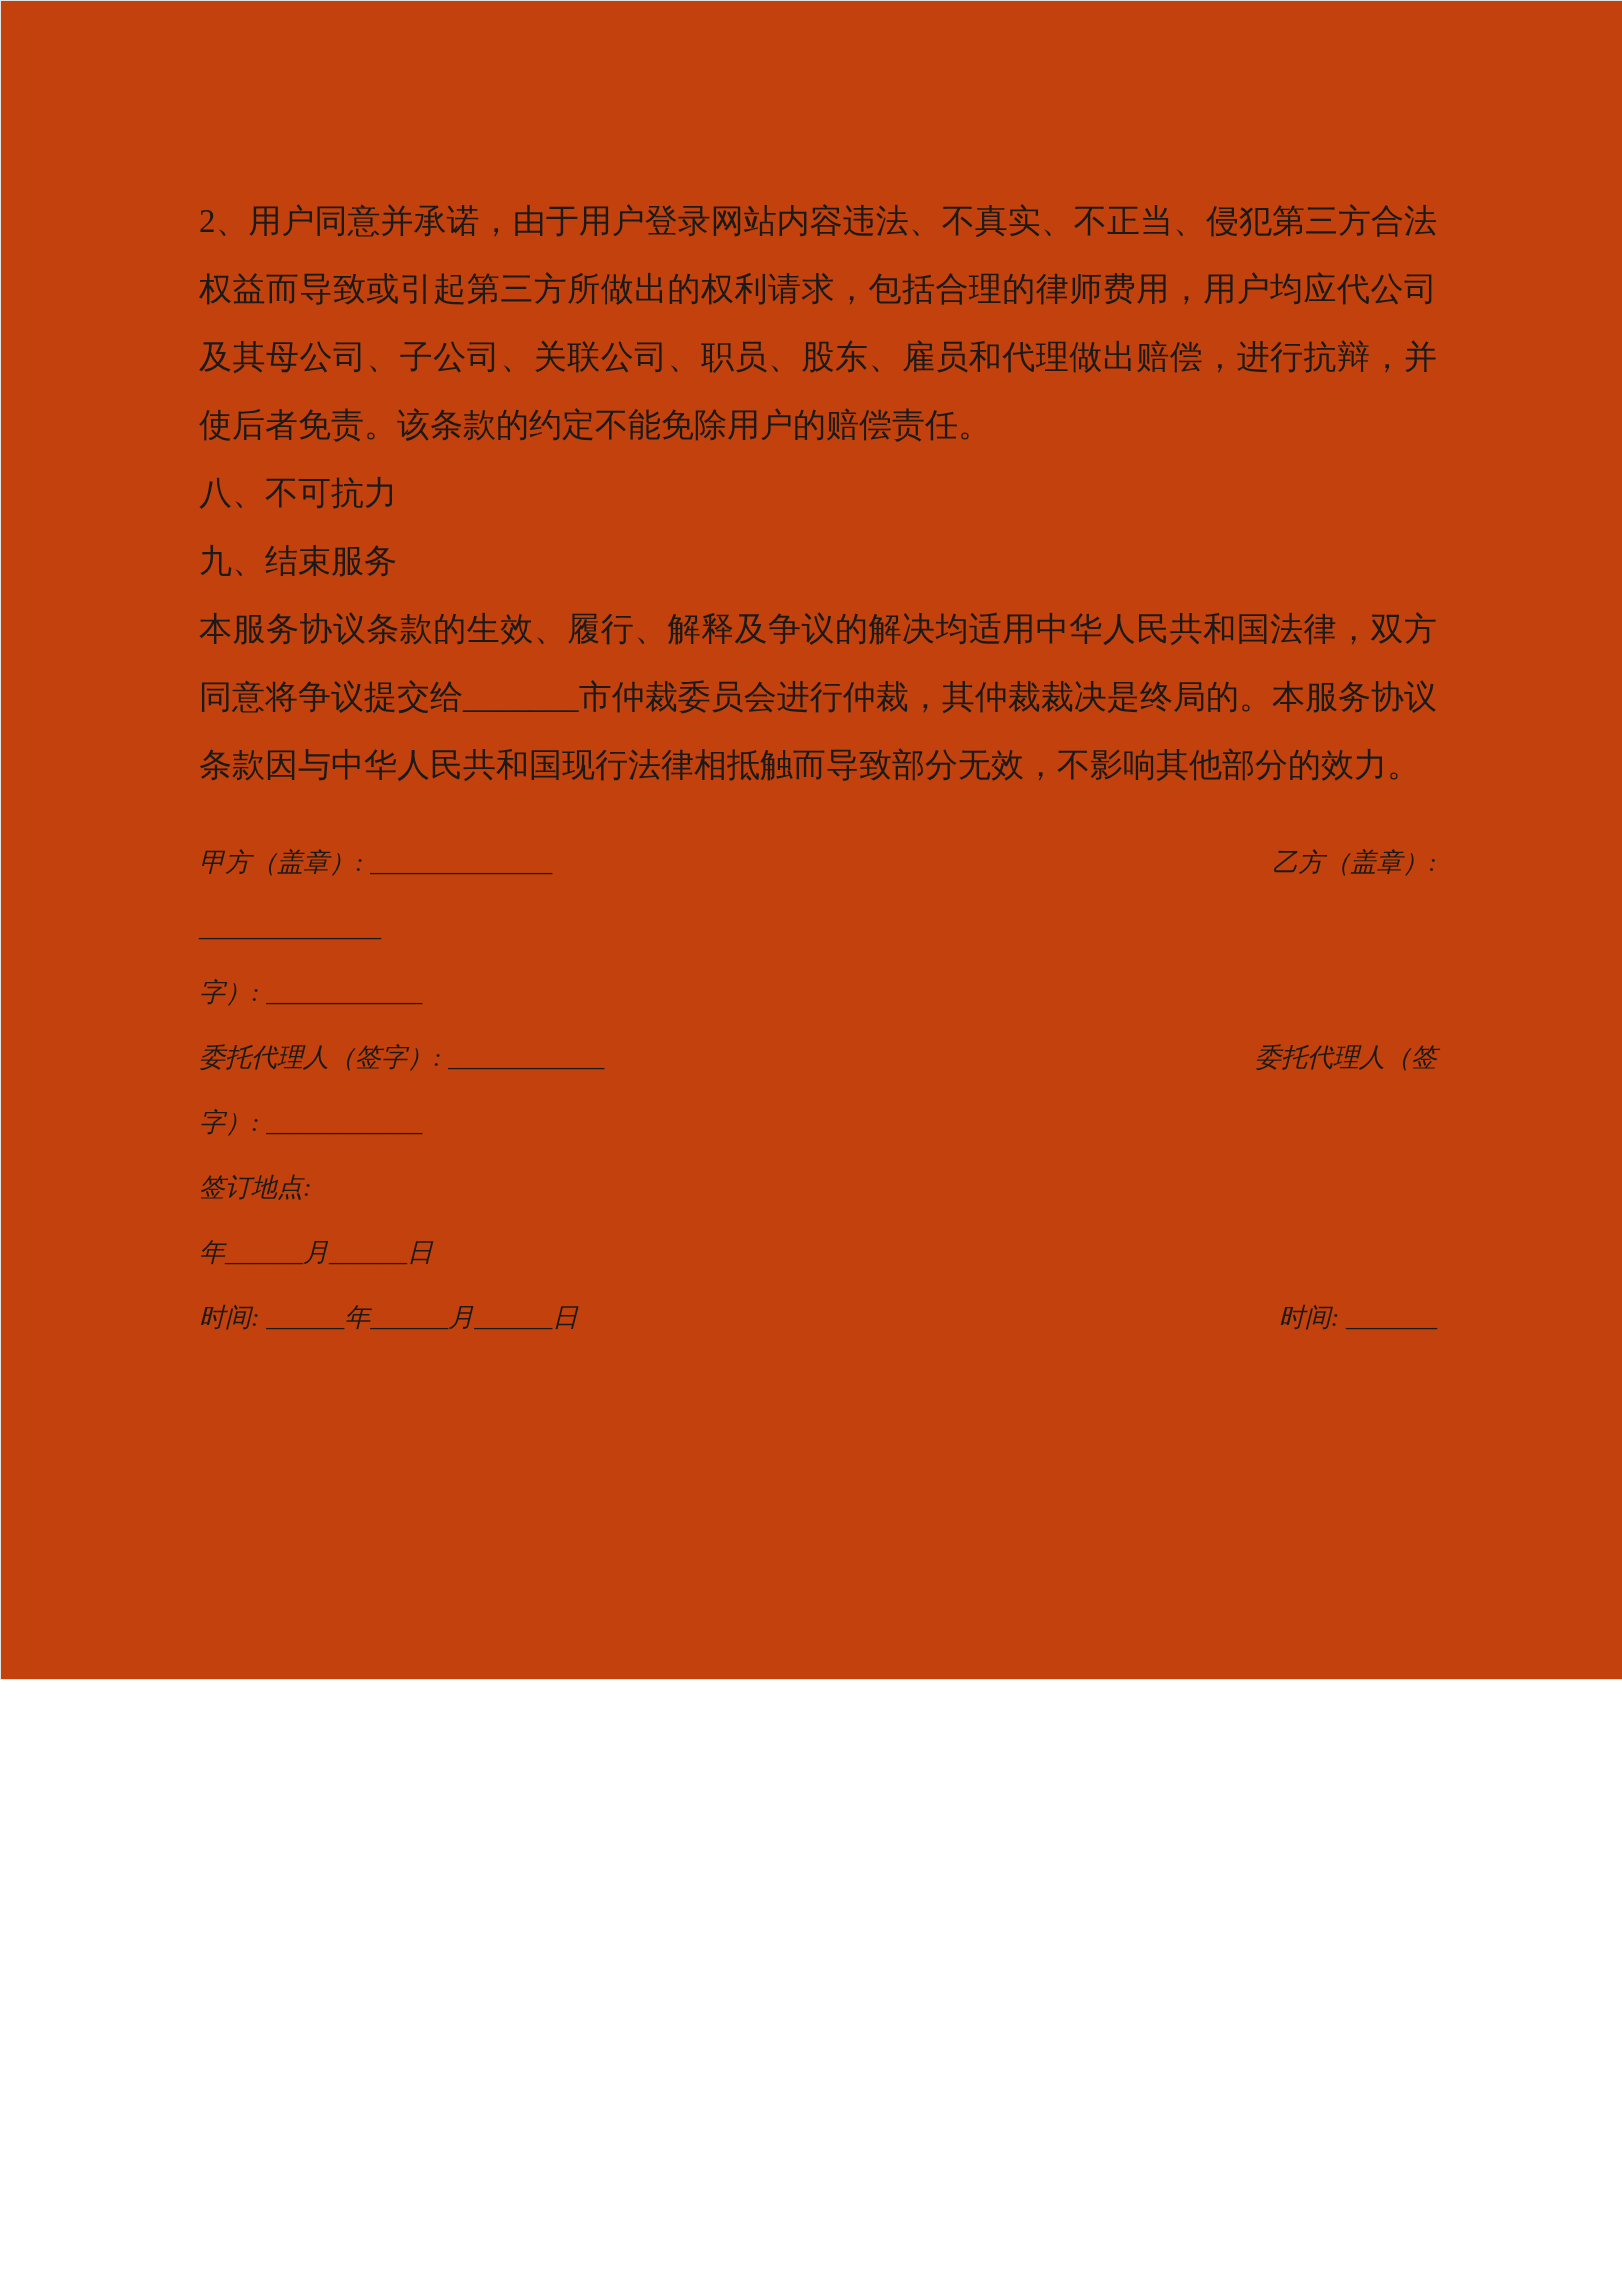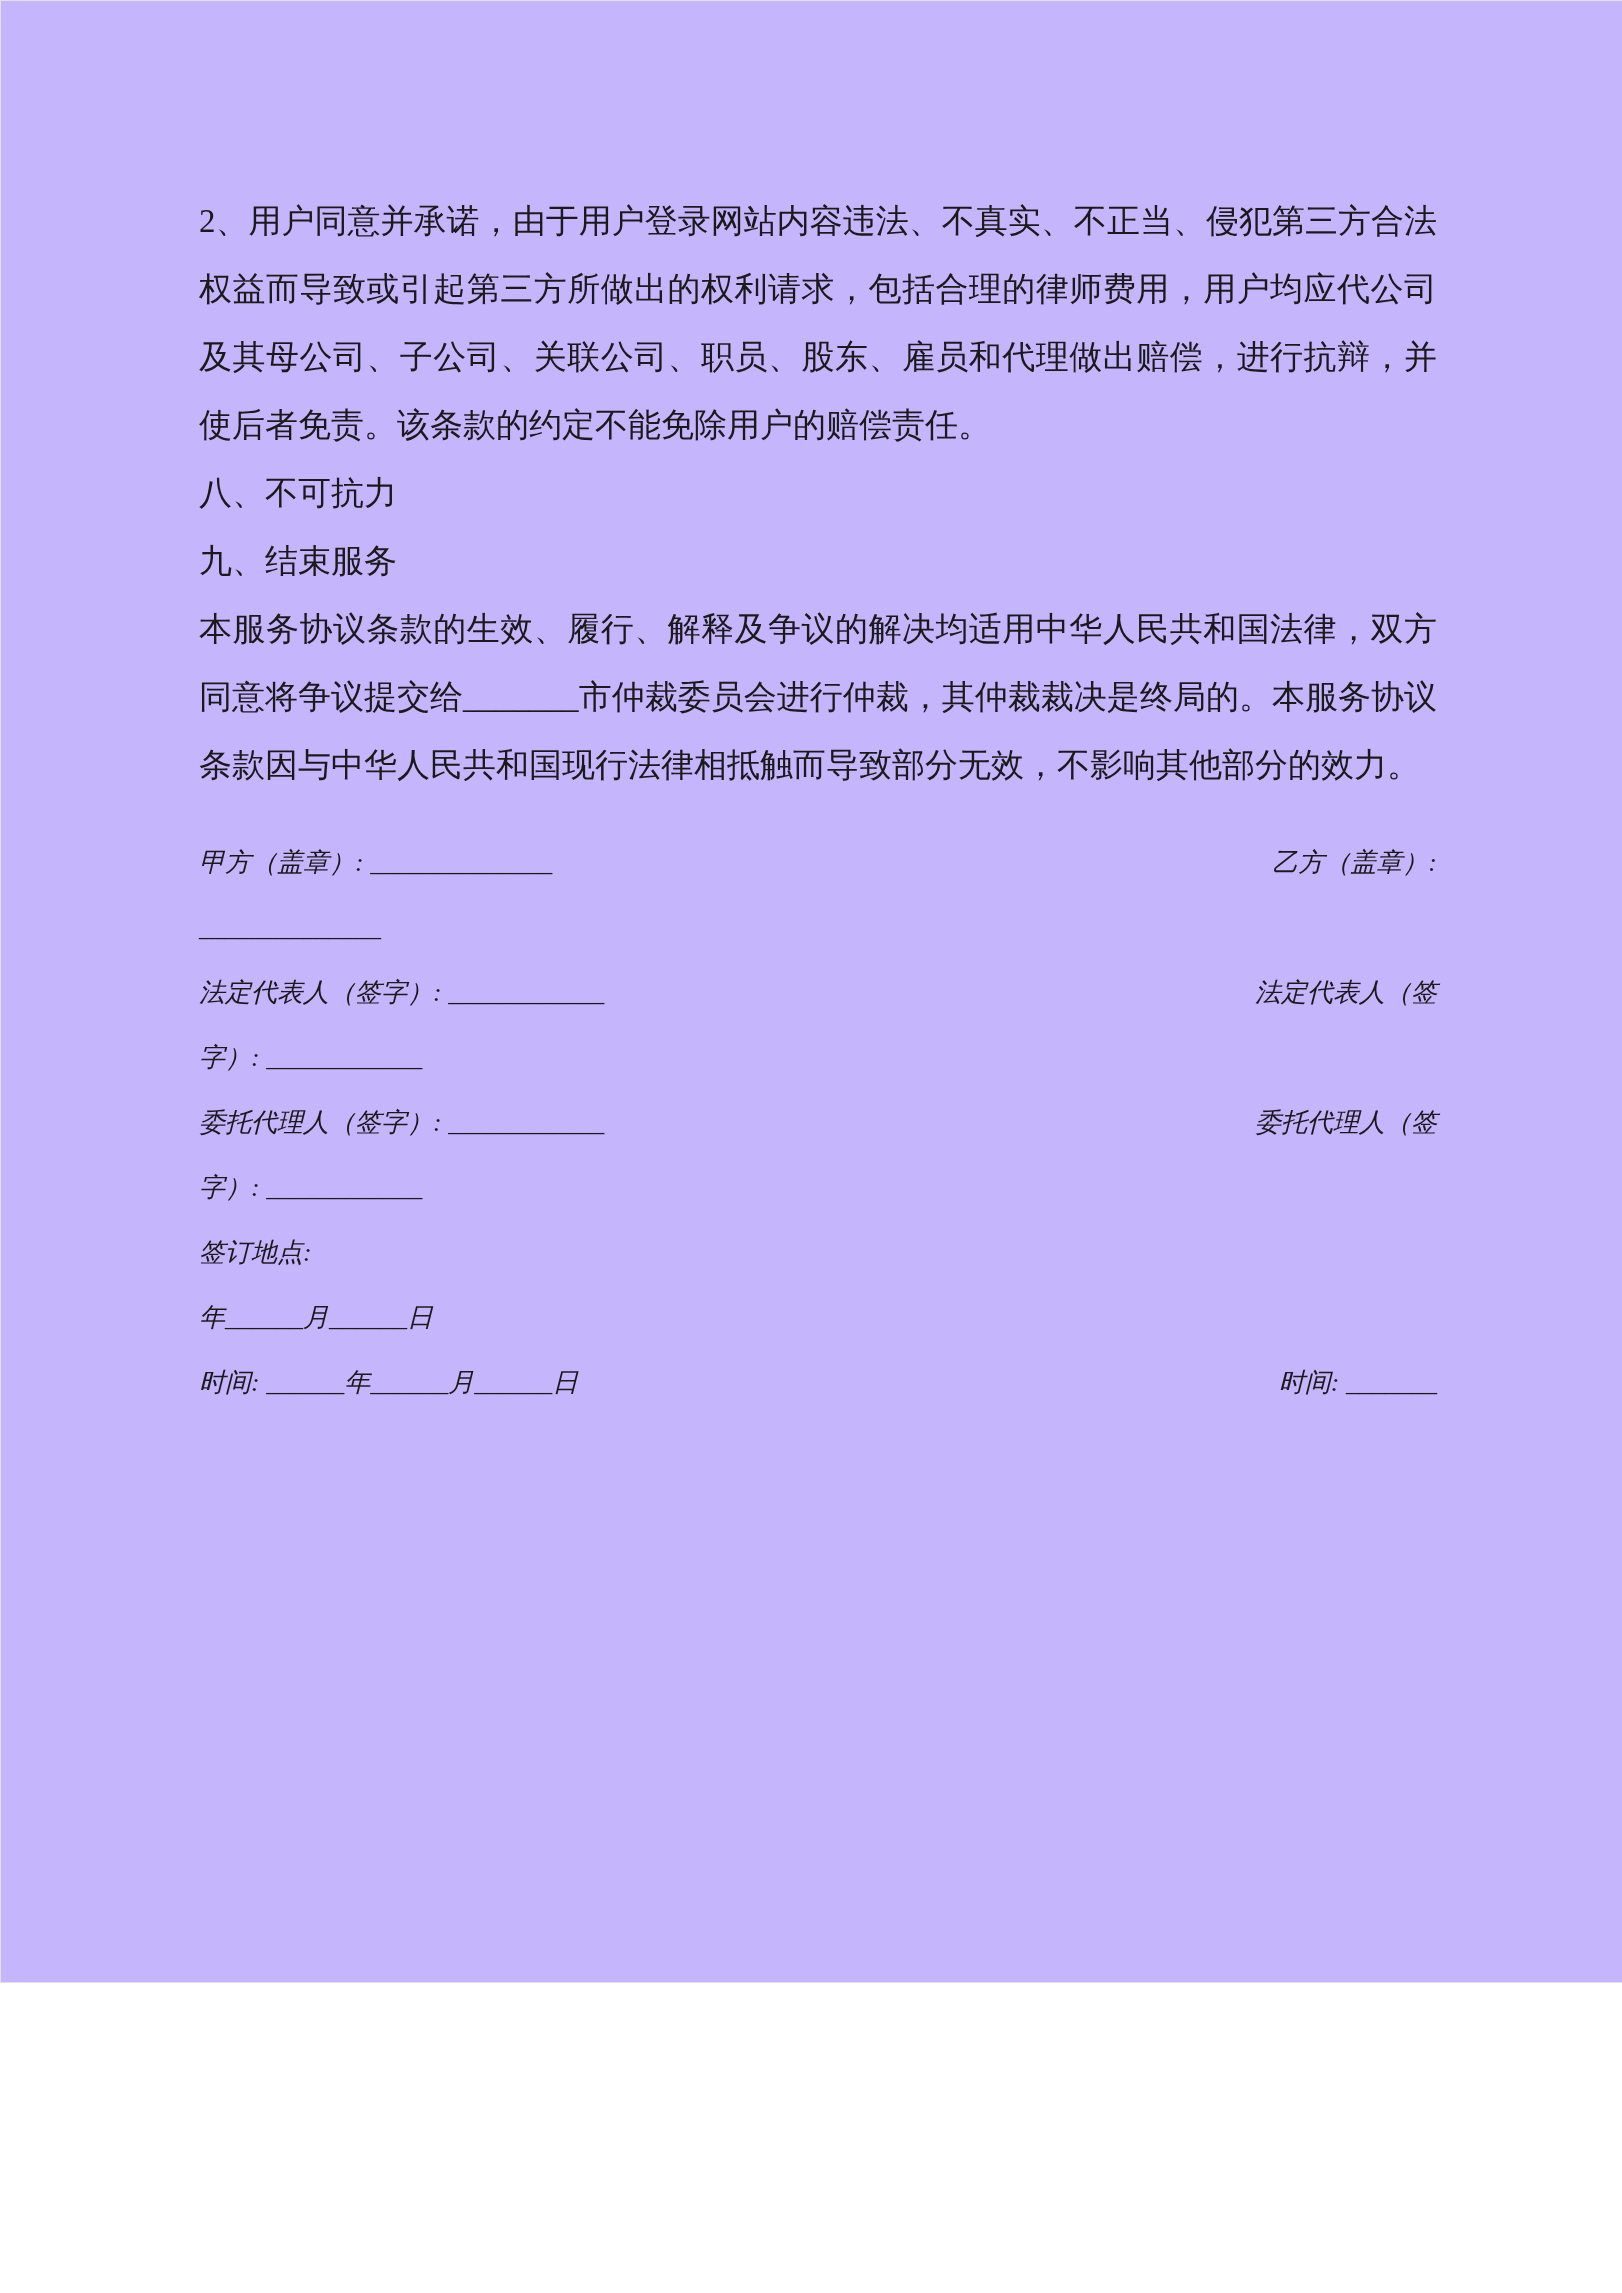--- a/index.html
+++ b/index.html
@@ -3,23 +3,23 @@
 <meta charset="utf-8">
 <style>
   html, body {
     margin: 0;
     padding: 0;
     background: #ffffff;
   }
   .doc {
     position: relative;
     width: 1623px;
-    height: 1983px;
+    height: 1680px;
     box-sizing: border-box;
-    background: #c4b5fd;
+    background: #c2410c;
     border: 1.8px solid #e2e2e2;
     font-family: "Liberation Serif", "DejaVu Serif", serif;
     color: #1a1a1a;
     overflow: hidden;
   }
   .content {
     position: absolute;
     left: 198px;
     right: 185px;
     top: 186px;
@@ -76,24 +76,20 @@
       <div class="sig-line">
         <span class="sig-left">甲方（盖章）: ______________</span>
         <span class="sig-right">乙方（盖章）:</span>
       </div>
       <div class="sig-line">
         <span class="sig-left">______________</span>
         <span class="sig-right"></span>
       </div>
 
       <div class="sig-line">
-        <span class="sig-left">法定代表人（签字）: ____________</span>
-        <span class="sig-right">法定代表人（签</span>
-      </div>
-      <div class="sig-line">
         <span class="sig-left">字）: ____________</span>
         <span class="sig-right"></span>
       </div>
 
       <div class="sig-line">
         <span class="sig-left">委托代理人（签字）: ____________</span>
         <span class="sig-right">委托代理人（签</span>
       </div>
       <div class="sig-line">
         <span class="sig-left">字）: ____________</span>

